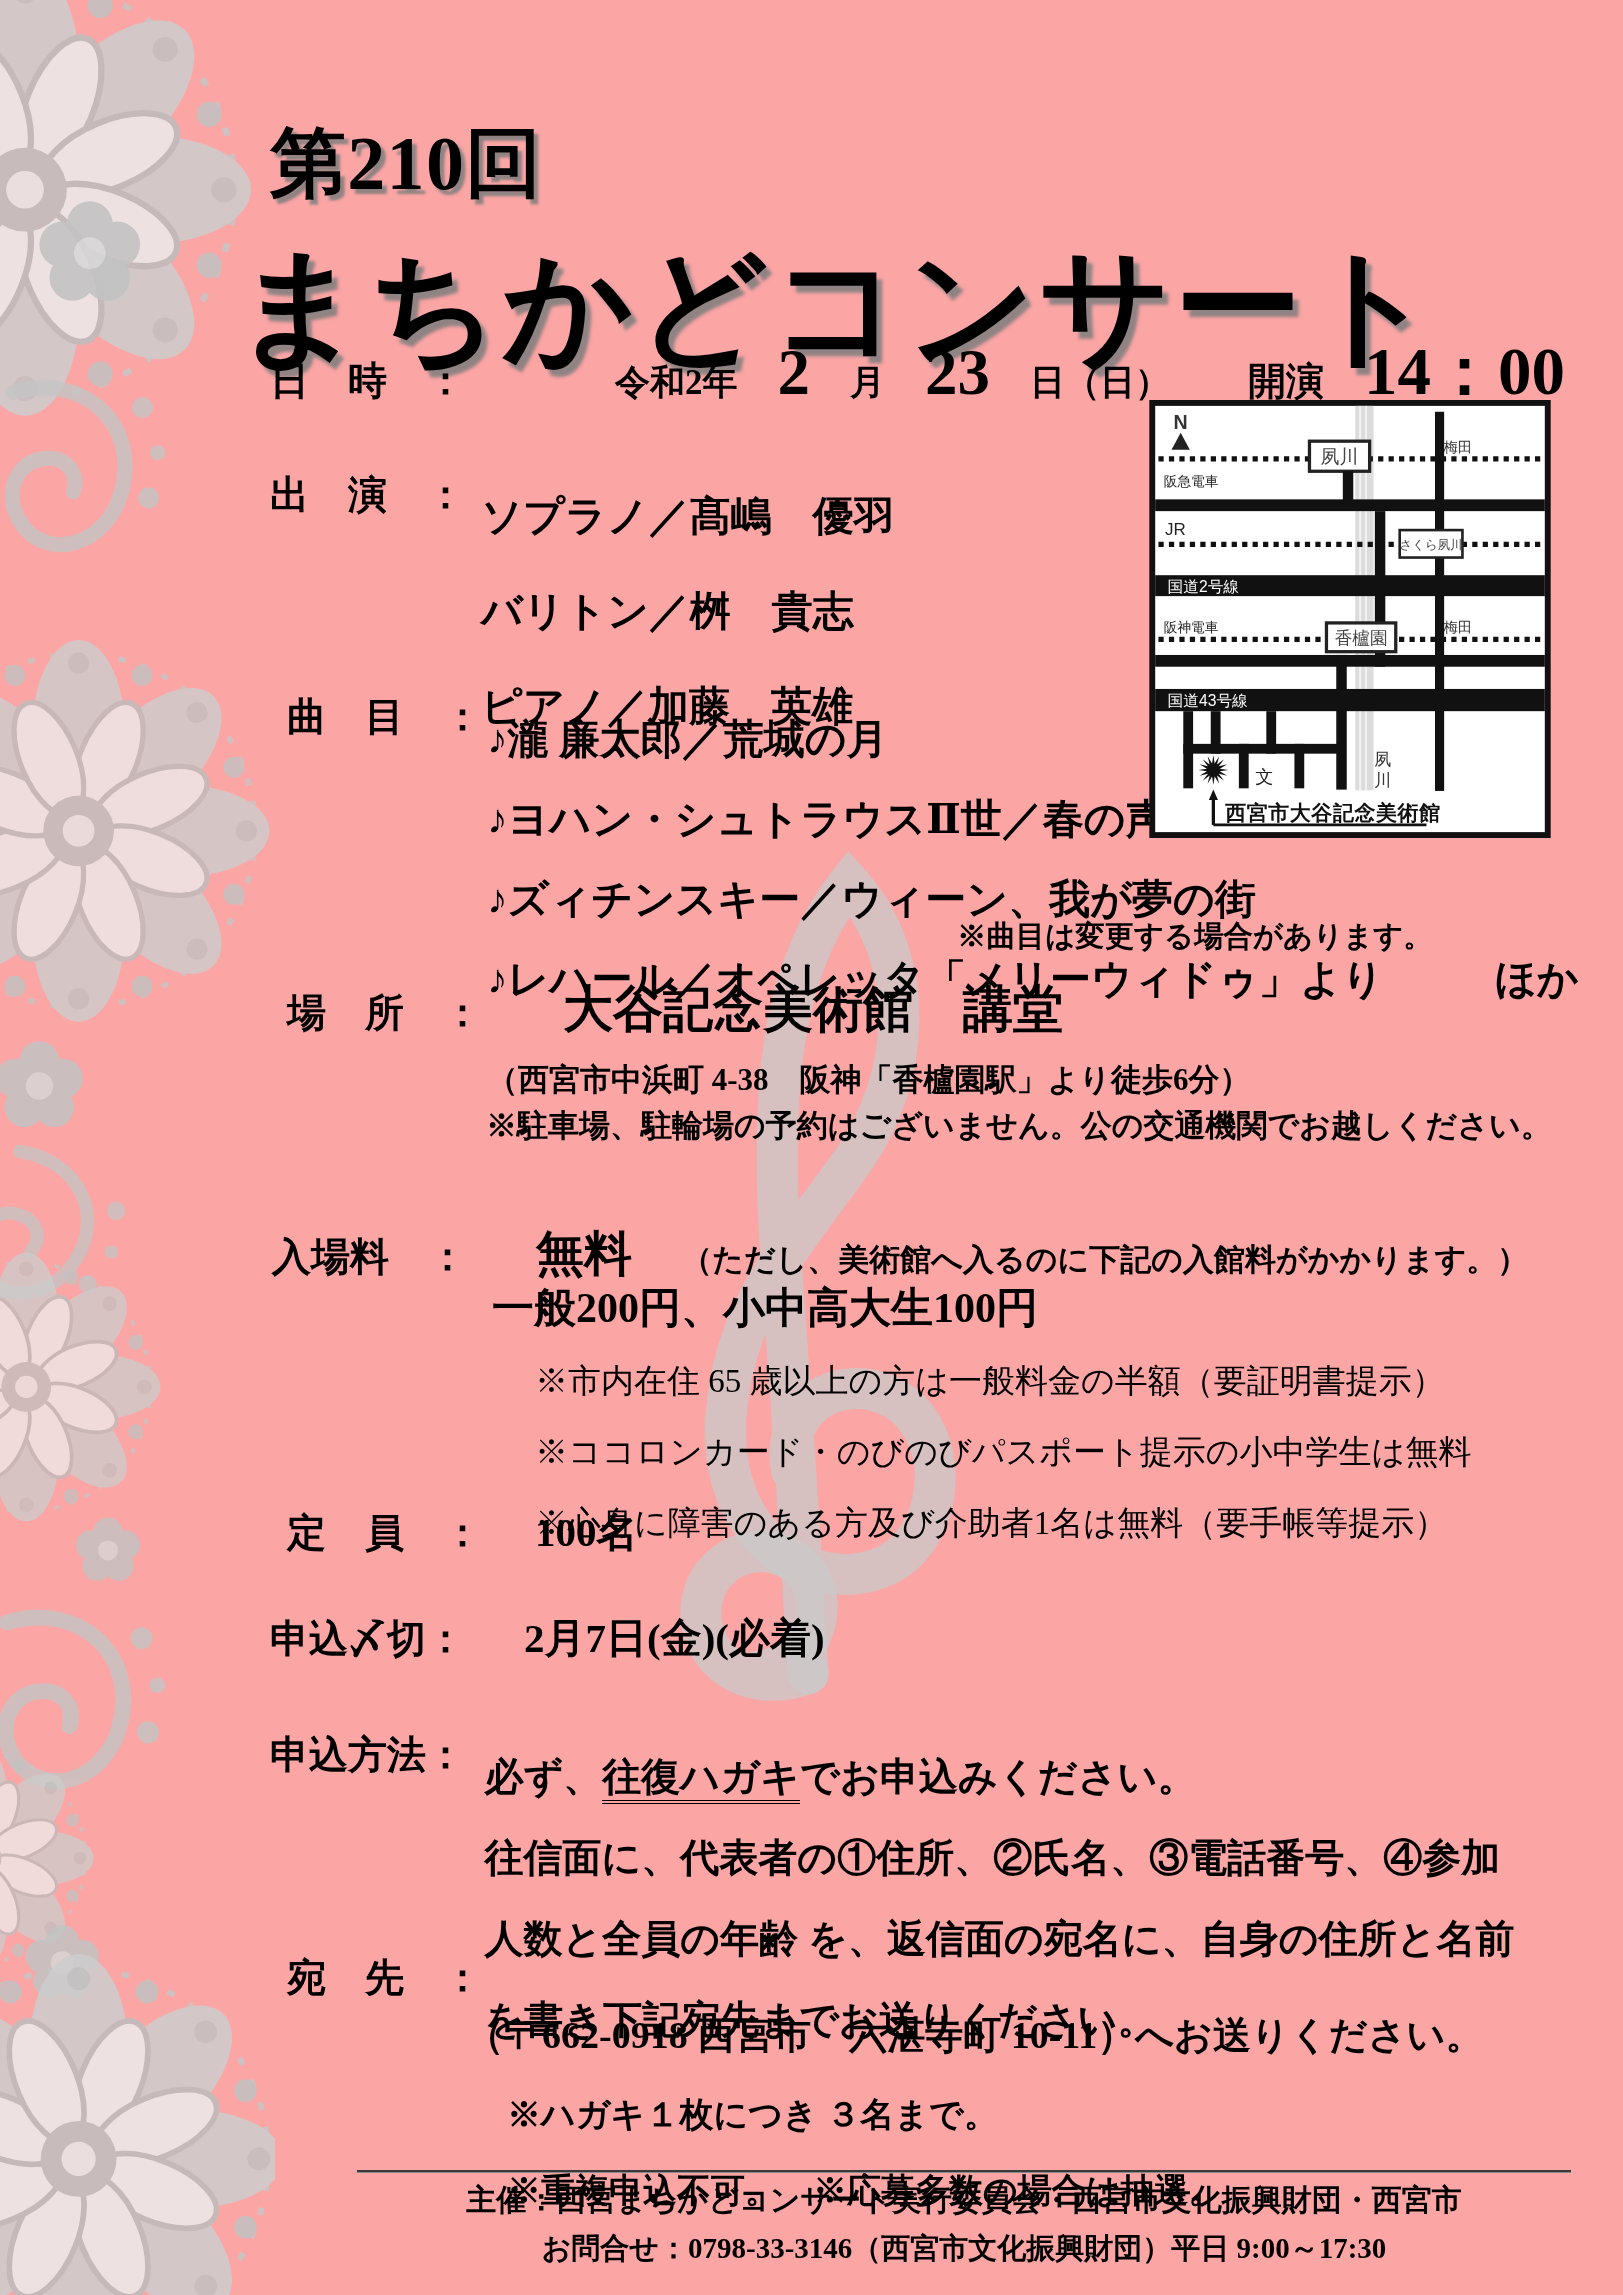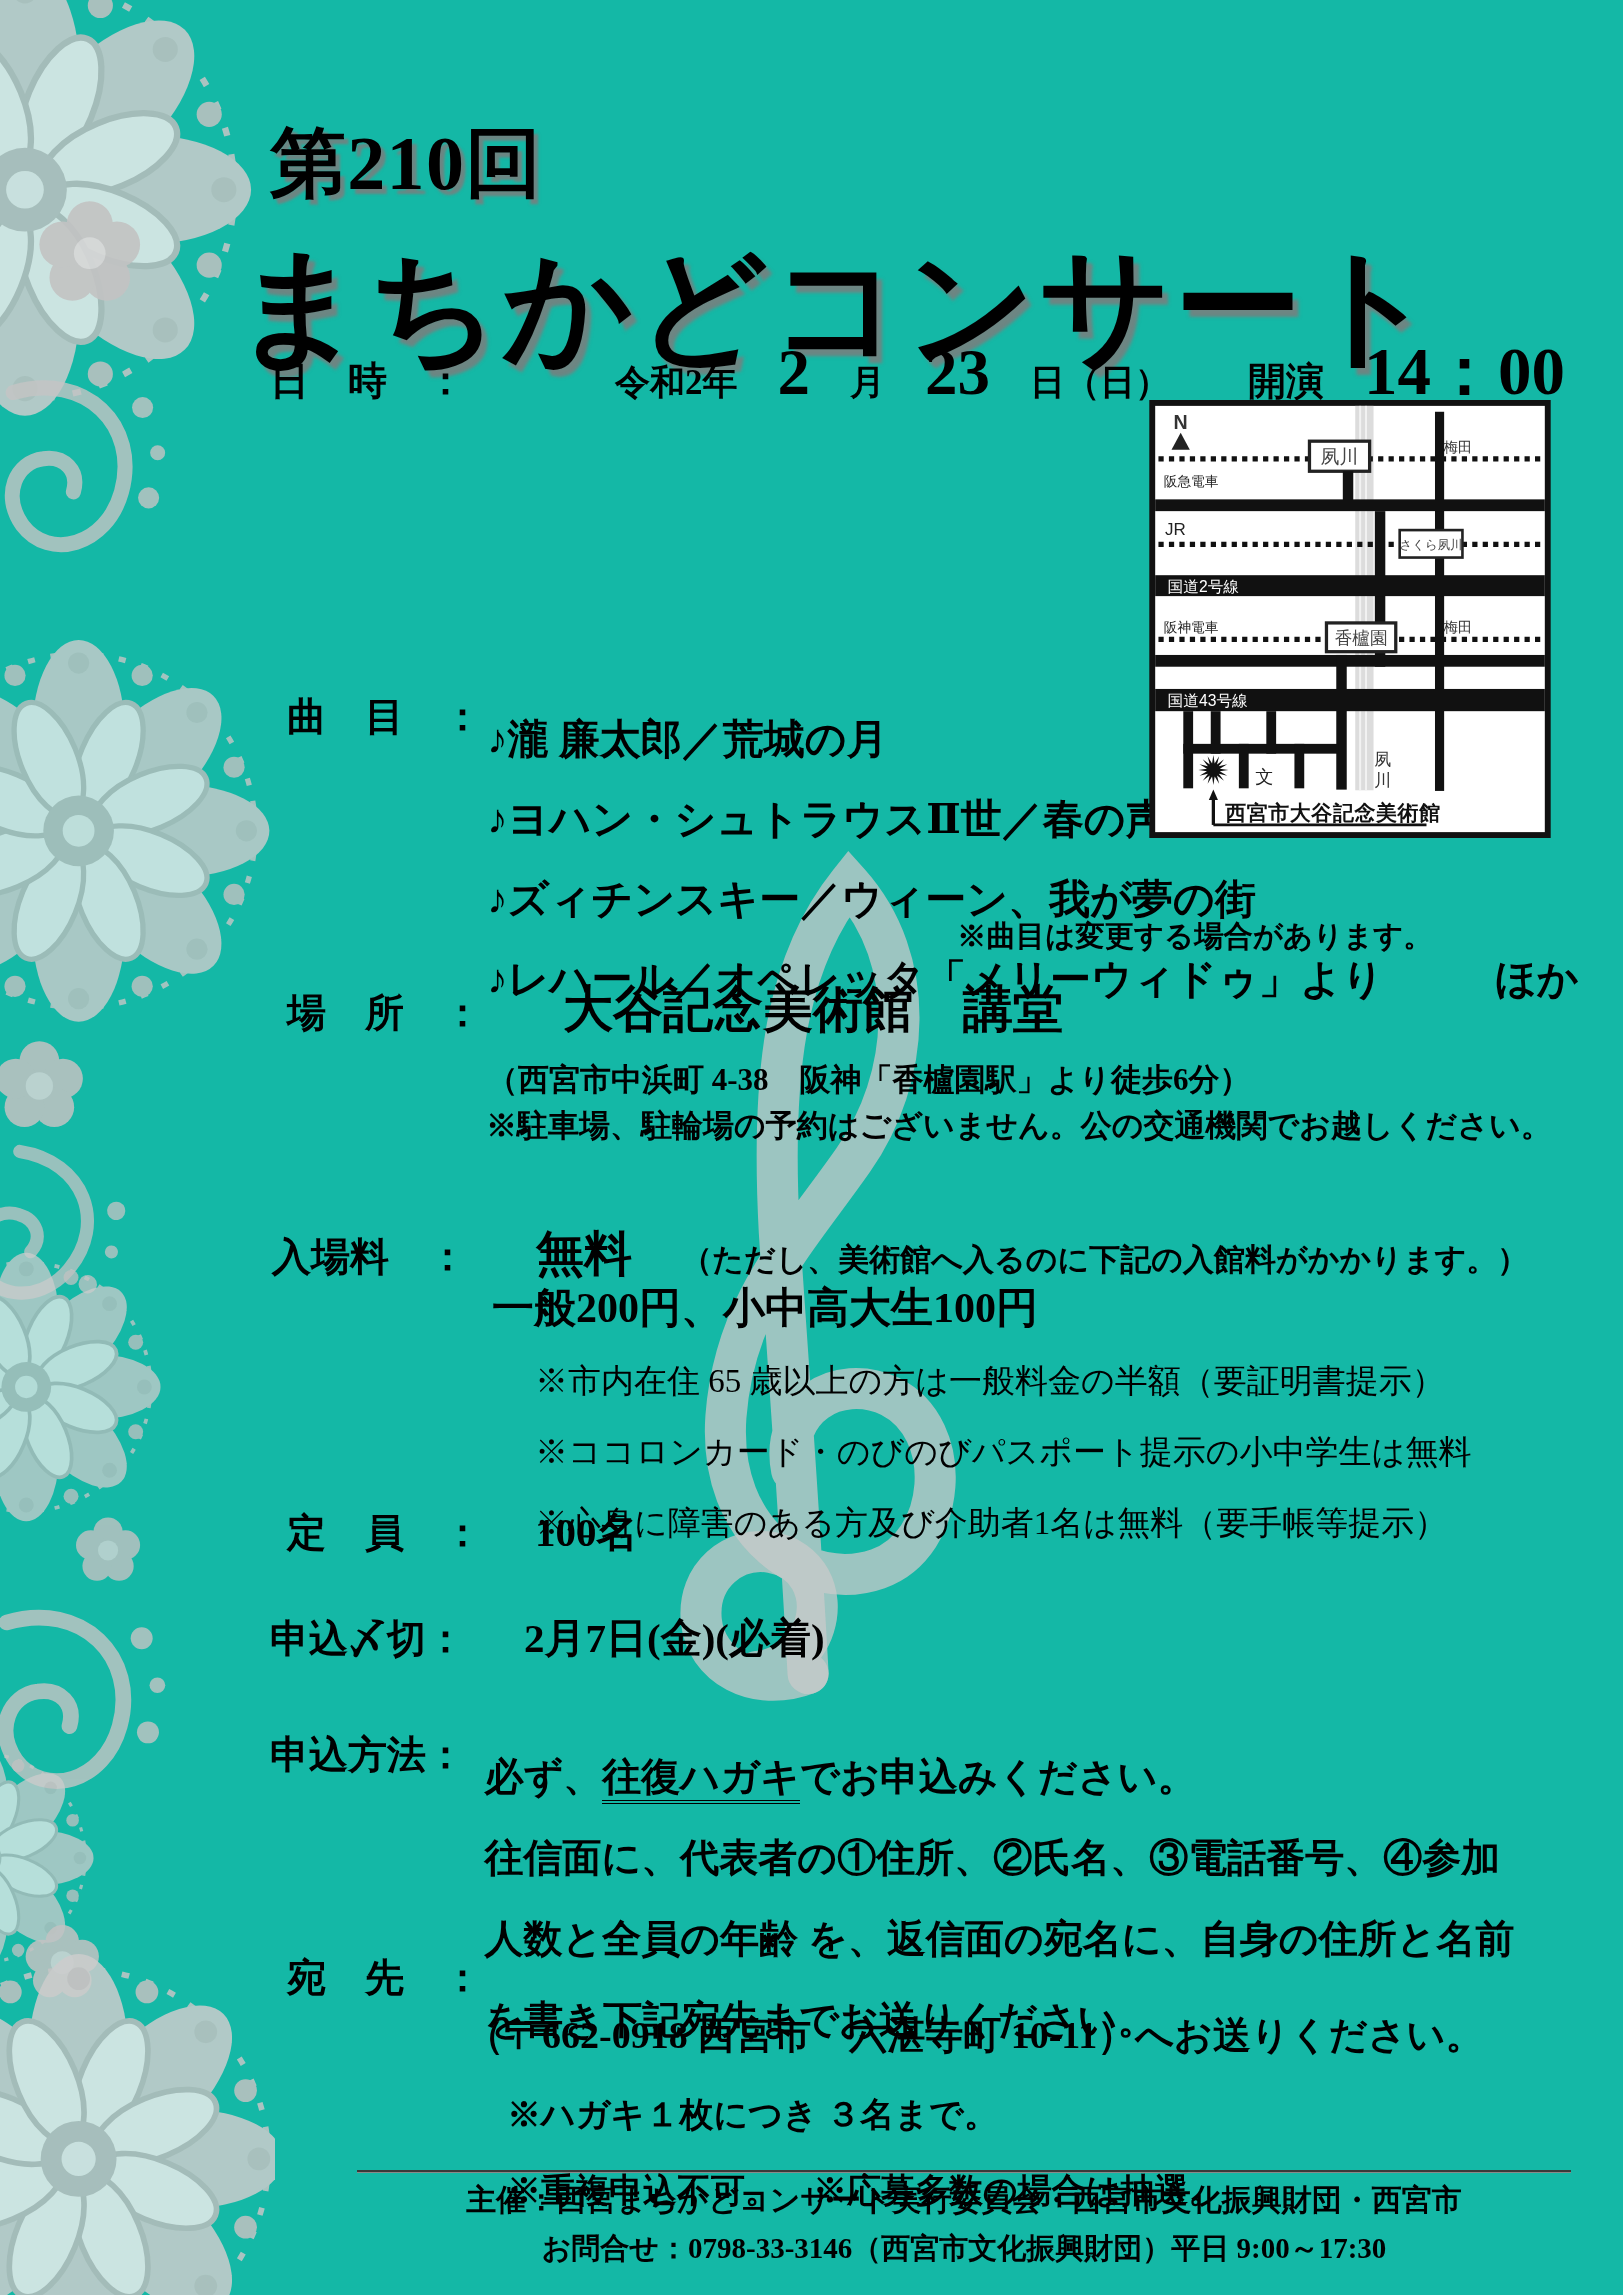--- a/index.html
+++ b/index.html
@@ -1,17 +1,17 @@
 <!DOCTYPE html>
 <html style="font-size:10.5px"><head>
 <meta charset="utf-8">
 <style>
   html,body{margin:0;padding:0;background:#fff;}
   #page{
-    position:relative;width:1623px;height:2295px;background:#14b8a6;overflow:hidden;
+    position:relative;width:1623px;height:2295px;background:#fca5a5;overflow:hidden;
     font-family:"Liberation Serif","DejaVu Serif",serif;color:#000;
   }
   .abs{position:absolute;white-space:pre;}
   .decor{position:absolute;pointer-events:none;}
   
   #edition{left:270px;top:113px;font-size:76px;font-weight:bold;letter-spacing:1.3px;
     text-shadow:4.6px 5.2px 2.6px rgba(125,125,125,.85);}
   #title{left:234px;top:221px;font-size:128px;font-weight:bold;letter-spacing:3.3px;
     text-shadow:5.9px 6.5px 3.3px rgba(125,125,125,.85);}
   
@@ -145,20 +145,29 @@
     <span class="dt-s">令和2年</span>
     <span class="dt-b">2</span>
     <span class="dt-s">月</span>
     <span class="dt-b">23</span>
     <span class="dt-s">日（日）</span>
     <span class="dt-m">　開演</span>
     <span class="dt-t">14：00</span>
     <span class="dt-p">　（開場13：30）</span>
   </div>
 
+  <div class="col" style="left:270px;top:458px;">
+    <span class="lbl" style="line-height:73px;">出　演　：</span>
+    <span style="width:11px;display:inline-block;flex:none;"></span>
+    <div>
+      <div class="perf-line">ソプラノ／髙嶋　優羽</div>
+      <div class="perf-line">バリトン／桝　貴志</div>
+      <div class="perf-line">ピアノ／加藤　英雄</div>
+    </div>
+  </div>
 
   <div class="col" style="left:287px;top:688px;">
     <span class="lbl" style="line-height:58px;">曲　目　：</span>
     <div>
       <div class="prog-line">♪瀧 廉太郎／荒城の月</div>
       <div class="prog-line">♪ヨハン・シュトラウスⅡ世／春の声</div>
       <div class="prog-line">♪ズィチンスキー／ウィーン、我が夢の街</div>
       <div class="prog-line"><span>♪レハール／オペレッタ「メリーウィドゥ」より</span><span class="prog-extra">ほか</span></div>
     </div>
   </div>

